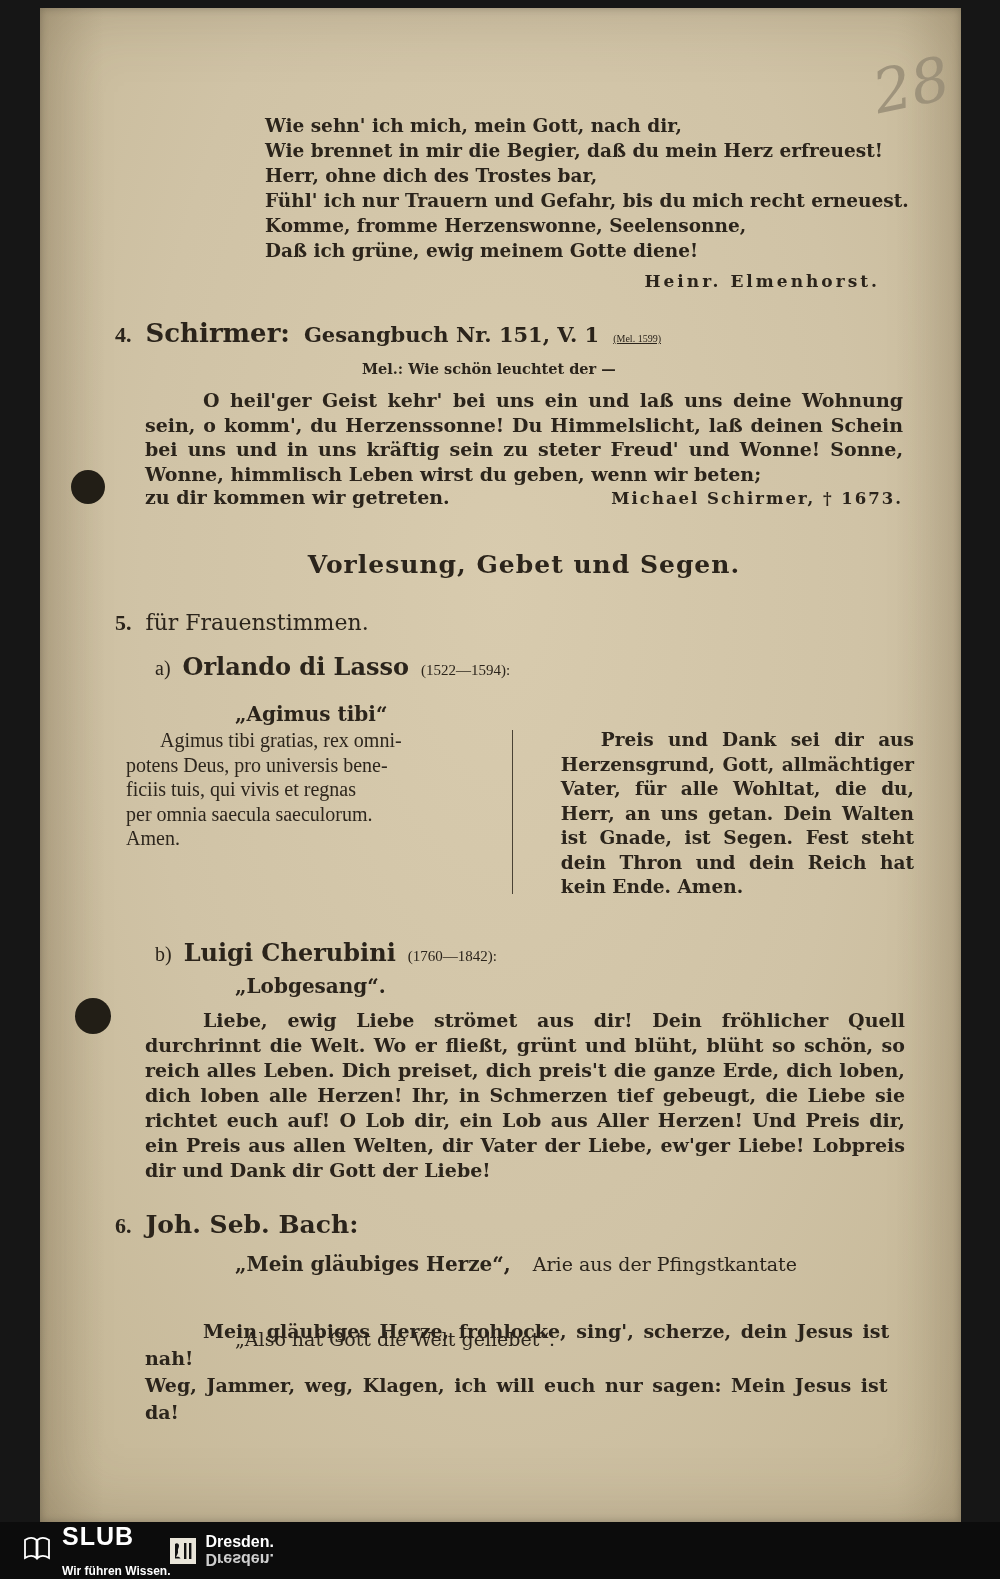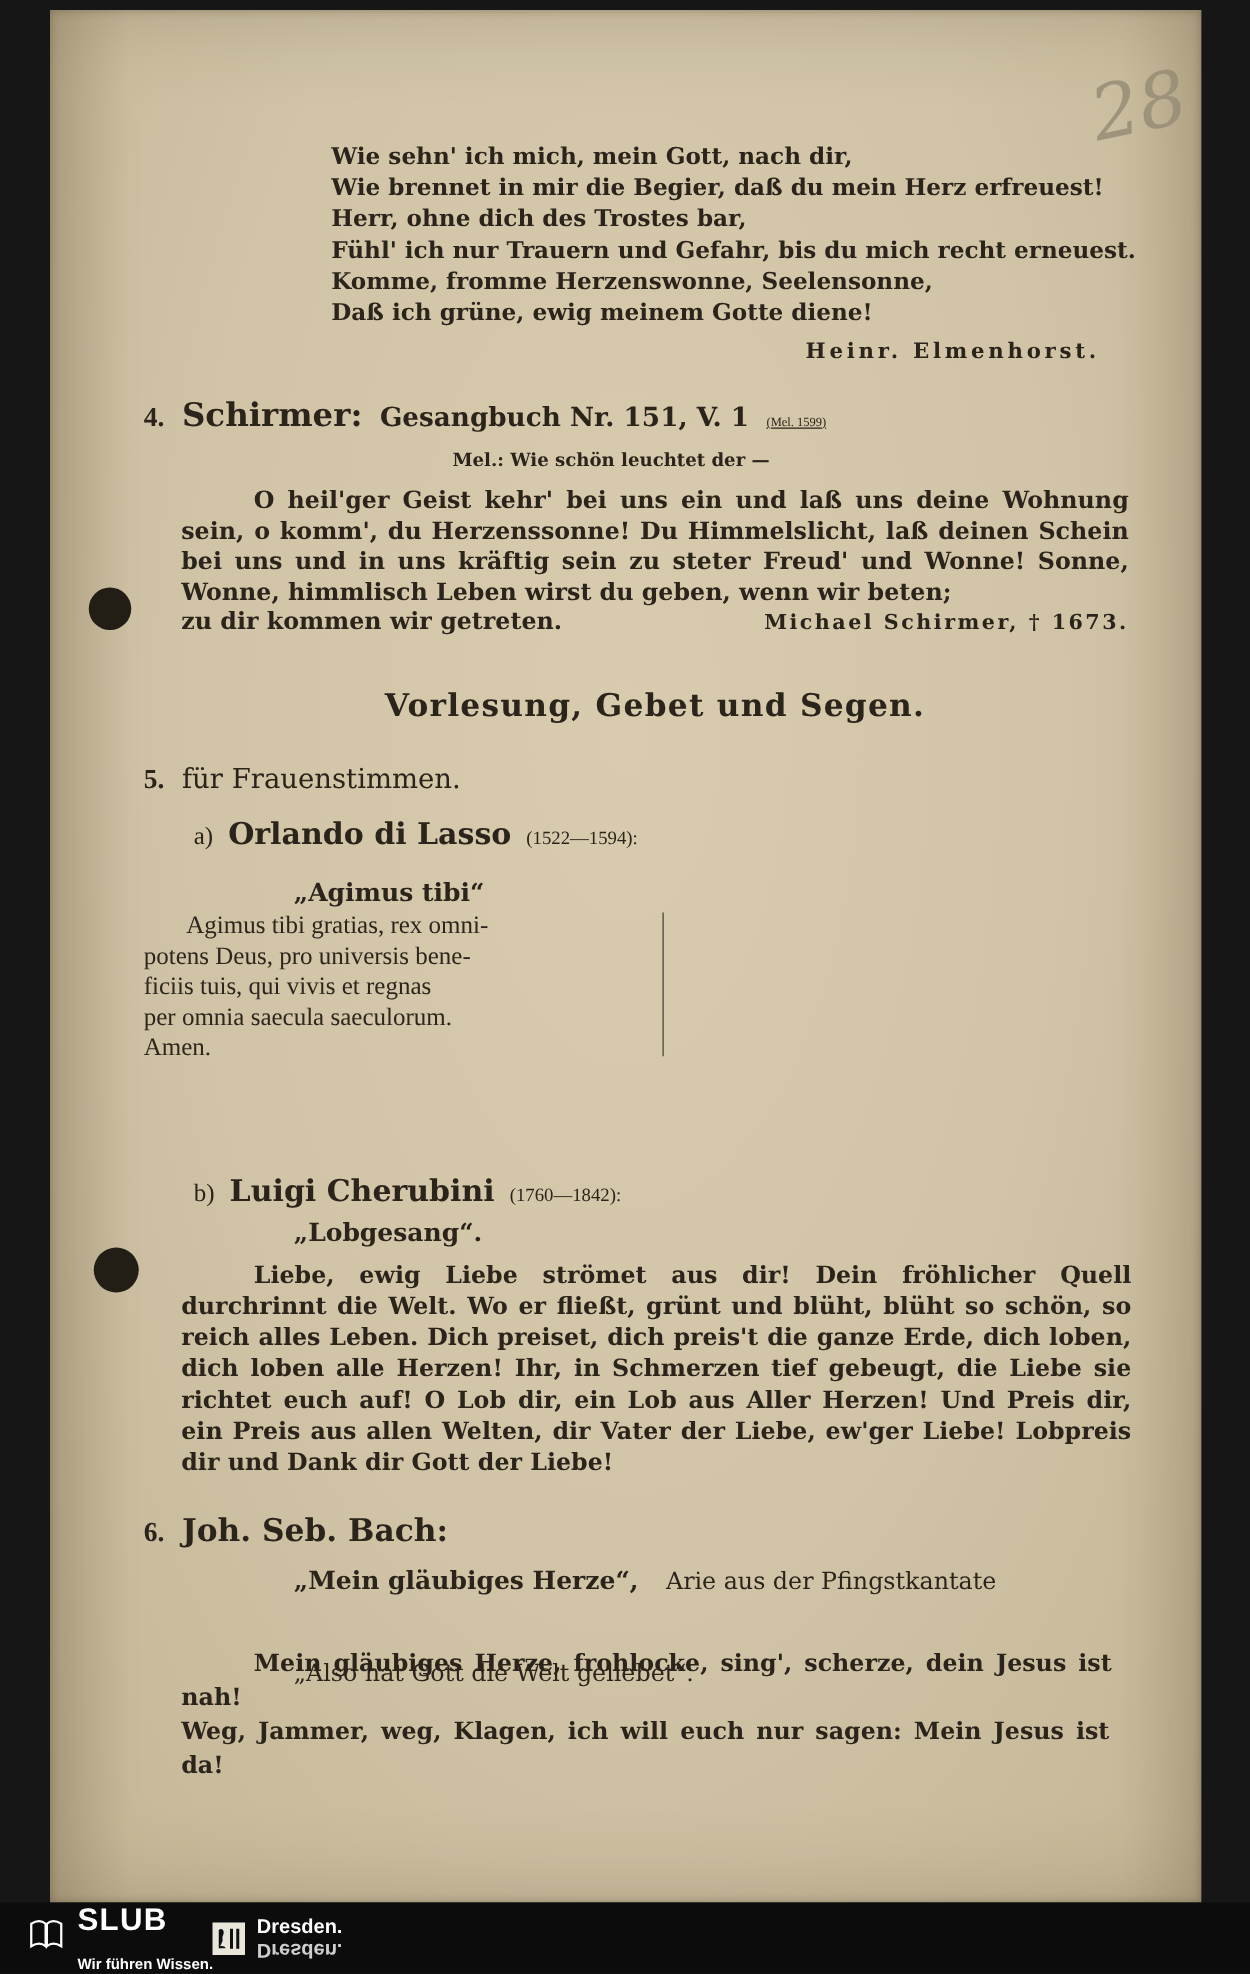--- a/index.html
+++ b/index.html
@@ -48,21 +48,21 @@
   .a-head{left:115px;top:644px;}
   .b-head{left:115px;top:930px;}
   .sub-label{font-size:20px;font-family:"Liberation Serif",serif;}
   .composer{font-size:24px;}
   .dates{font-size:15px;}
 
   .work-title{position:absolute;font-size:20px;}
   .a-work{left:195px;top:694px;}
   .b-work{left:195px;top:966px;}
 
-  .columns{position:absolute;left:75px;top:720px;width:788px;display:flex;gap:30px;}
+  .columns{position:absolute;left:86px;top:720px;width:788px;display:flex;gap:30px;}
   .col-latin{width:385px;font-size:20px;line-height:24.5px;white-space:pre-line;text-indent:34px;
              font-family:"Liberation Serif",serif;color:#2d261d;}
   .col-divider{width:1px;background:#4a4234;margin:2px 0 6px 0;}
   .col-german{width:382px;padding-left:18px;font-size:18.5px;line-height:24.5px;
               text-align:justify;text-indent:40px;}
 
   .b-para{left:105px;top:1000px;width:760px;text-indent:58px;line-height:25px;}
 
   .i6-head{left:75px;top:1202px;}
   .i6-title{font-size:25px;}
@@ -133,20 +133,21 @@
     </div>
     <div class="work-title frak a-work">„Agimus tibi“</div>
 
     <div class="columns">
       <div class="col-latin">Agimus tibi gratias, rex omni-
 potens Deus, pro universis bene-
 ficiis tuis, qui vivis et regnas
 per omnia saecula saeculorum.
 Amen.</div>
       <div class="col-divider"></div>
+      <div class="col-german frak">Preis und Dank sei dir aus Herzensgrund, Gott, allmächtiger Vater, für alle Wohltat, die du, Herr, an uns getan. Dein Walten ist Gnade, ist Segen. Fest steht dein Thron und dein Reich hat kein Ende. Amen.</div>
     </div>
 
     <div class="sub-head b-head">
       <span class="sub-label">b)</span>
       <span class="frak composer">Luigi Cherubini</span>
       <span class="antiqua dates">(1760—1842):</span>
     </div>
     <div class="work-title frak b-work">„Lobgesang“.</div>
     <div class="para frak b-para">Liebe, ewig Liebe strömet aus dir! Dein fröhlicher Quell durchrinnt die Welt. Wo er fließt, grünt und blüht, blüht so schön, so reich alles Leben. Dich preiset, dich preis't die ganze Erde, dich loben, dich loben alle Herzen! Ihr, in Schmerzen tief gebeugt, die Liebe sie richtet euch auf! O Lob dir, ein Lob aus Aller Herzen! Und Preis dir, ein Preis aus allen Welten, dir Vater der Liebe, ew'ger Liebe! Lobpreis dir und Dank dir Gott der Liebe!</div>
 

